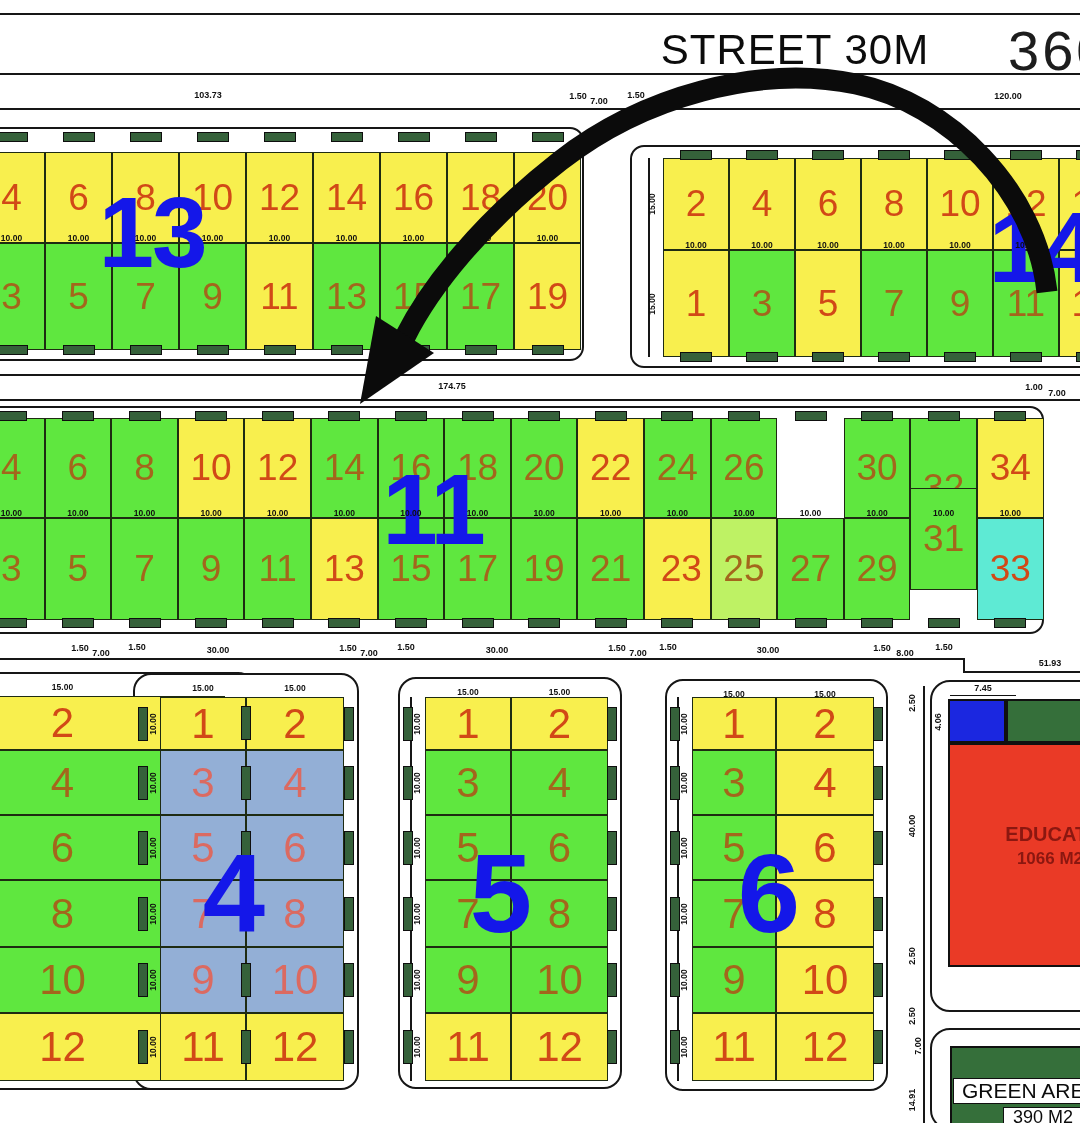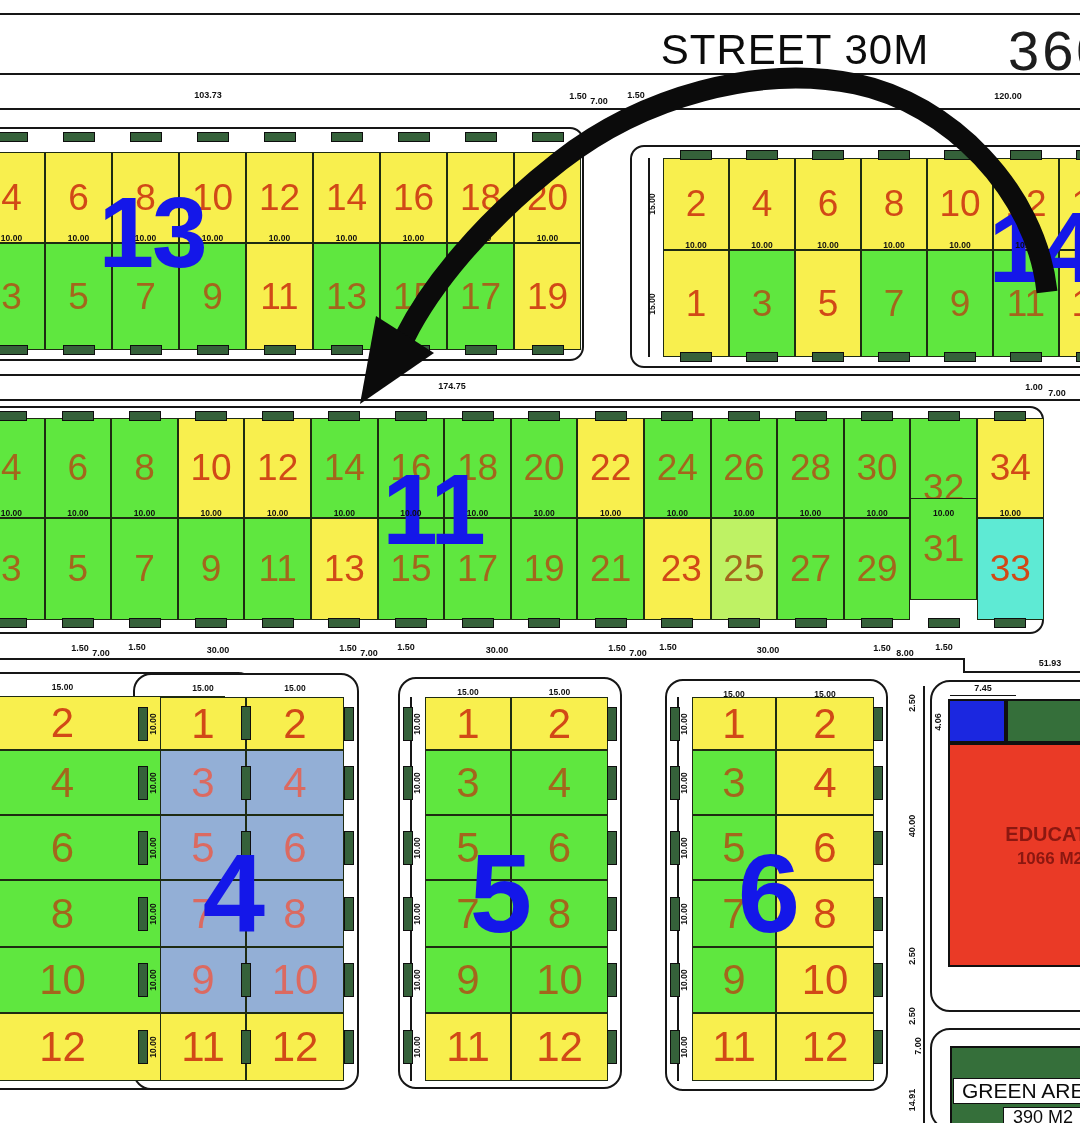--- a/index.html
+++ b/index.html
@@ -292,23 +292,20 @@
     </div>
     <div class="cell" style="position: absolute; left: 577.4px; top: 418px; width: 66.6px; height: 100px; background: rgb(248, 239, 78);">
       <div class="pnum" style="color: rgb(209, 73, 23); font-size: 37px;">22</div>
     </div>
     <div class="cell" style="position: absolute; left: 644px; top: 418px; width: 66.6px; height: 100px; background: rgb(95, 231, 63);">
       <div class="pnum" style="color: rgb(163, 102, 28); font-size: 37px;">24</div>
     </div>
     <div class="cell" style="position: absolute; left: 710.6px; top: 418px; width: 66.6px; height: 100px; background: rgb(95, 231, 63);">
       <div class="pnum" style="color: rgb(163, 102, 28); font-size: 37px;">26</div>
     </div>
-    <div class="cell" style="position: absolute; left: 777.2px; top: 418px; width: 66.6px; height: 100px; background: rgb(95, 231, 63);">
-      <div class="pnum" style="color: rgb(163, 102, 28); font-size: 37px;">28</div>
-    </div>
     <div class="cell" style="position: absolute; left: 843.8px; top: 418px; width: 66.6px; height: 100px; background: rgb(95, 231, 63);">
       <div class="pnum" style="color: rgb(163, 102, 28); font-size: 37px;">30</div>
     </div>
     <div class="cell" style="position: absolute; left: 910.4px; top: 418px; width: 66.6px; height: 100px; background: rgb(95, 231, 63);">
       <div class="pnum" style="color: rgb(163, 102, 28); font-size: 37px; margin-top: 40px;">32</div>
     </div>
     <div class="cell" style="position: absolute; left: 977px; top: 418px; width: 66.6px; height: 100px; background: rgb(248, 239, 78);">
       <div class="pnum" style="color: rgb(209, 73, 23); font-size: 37px;">34</div>
     </div>
     <div class="cell" style="position: absolute; left: -22px; top: 518px; width: 66.6px; height: 102px; background: rgb(95, 231, 63);">
@@ -346,21 +343,21 @@
     </div>
     <div class="cell" style="position: absolute; left: 710.6px; top: 518px; width: 66.6px; height: 102px; background: #bef264;">
       <div class="pnum" style="color: rgb(163, 102, 28); font-size: 37px;">25</div>
     </div>
     <div class="cell" style="position: absolute; left: 777.2px; top: 518px; width: 66.6px; height: 102px; background: rgb(95, 231, 63);">
       <div class="pnum" style="color: rgb(163, 102, 28); font-size: 37px;">27</div>
     </div>
     <div class="cell" style="position: absolute; left: 843.8px; top: 518px; width: 66.6px; height: 102px; background: rgb(95, 231, 63);">
       <div class="pnum" style="color: rgb(163, 102, 28); font-size: 37px;">29</div>
     </div>
-    <div class="cell" style="position: absolute; left: 910.4px; top: 498px; width: 66.6px; height: 102px; background: rgb(95, 231, 63); text-align: center;">
+    <div class="cell" style="position: absolute; left: 910.4px; top: 488px; width: 66.6px; height: 102px; background: rgb(95, 231, 63); text-align: center;">
       <div class="pnum" style="color: rgb(163, 102, 28); font-size: 37px;">31</div>
     </div>
     <div class="cell" style="position: absolute; left: 977px; top: 518px; width: 66.6px; height: 102px; background: #5eead4;">
       <div class="pnum" style="color: rgb(209, 73, 23); font-size: 37px;">33</div>
     </div>
     <div class="dim small" style="position: absolute; left: -8.7px; top: 507px; width: 40px;">10.00</div>
     <div class="dim small" style="position: absolute; left: 57.9px; top: 507px; width: 40px;">10.00</div>
     <div class="dim small" style="position: absolute; left: 124.5px; top: 507px; width: 40px;">10.00</div>
     <div class="dim small" style="position: absolute; left: 191.1px; top: 507px; width: 40px;">10.00</div>
     <div class="dim small" style="position: absolute; left: 257.7px; top: 507px; width: 40px;">10.00</div>

